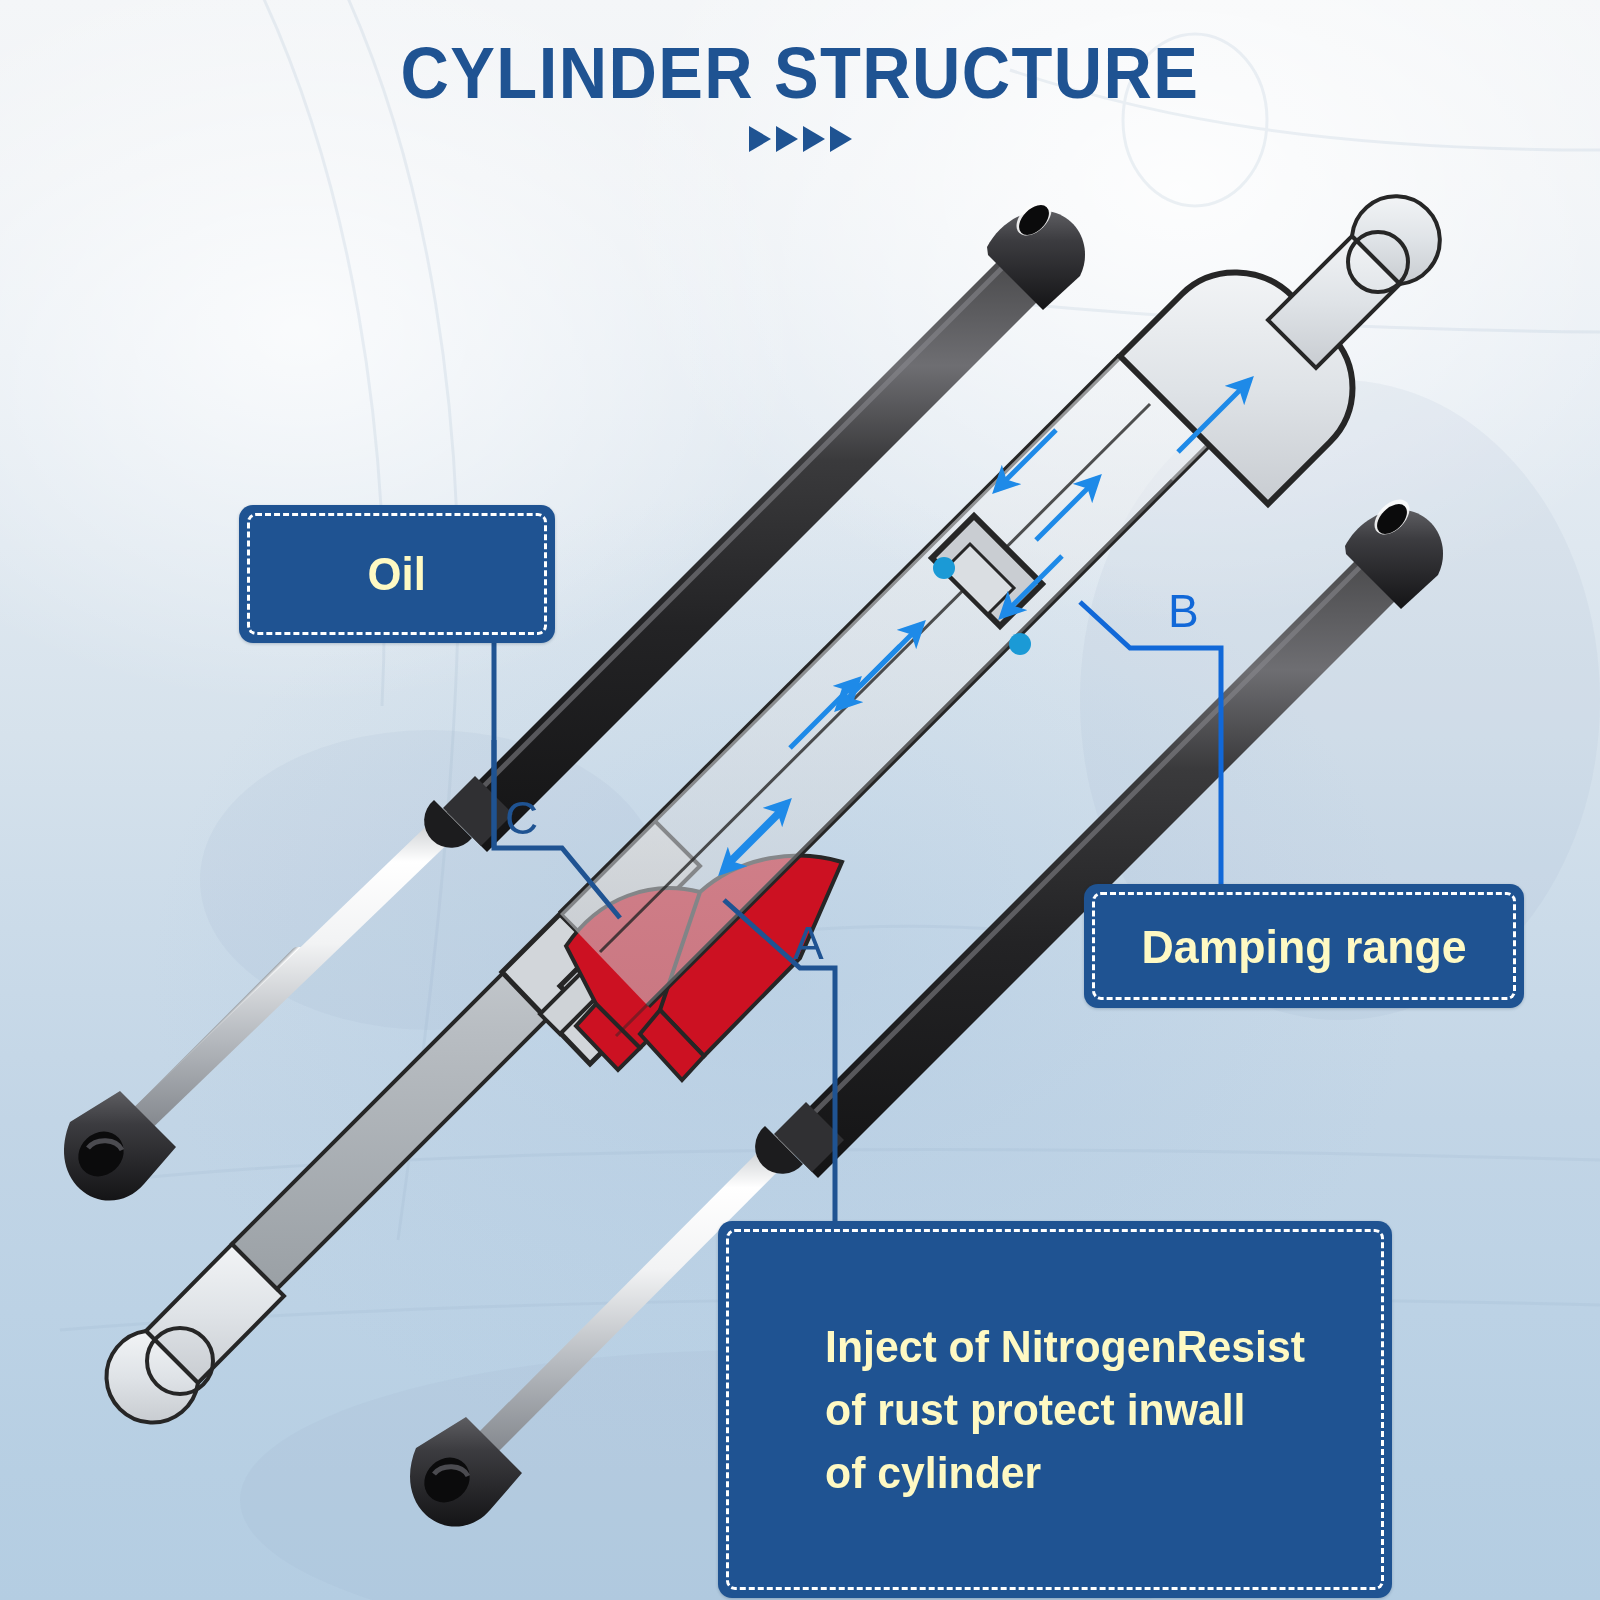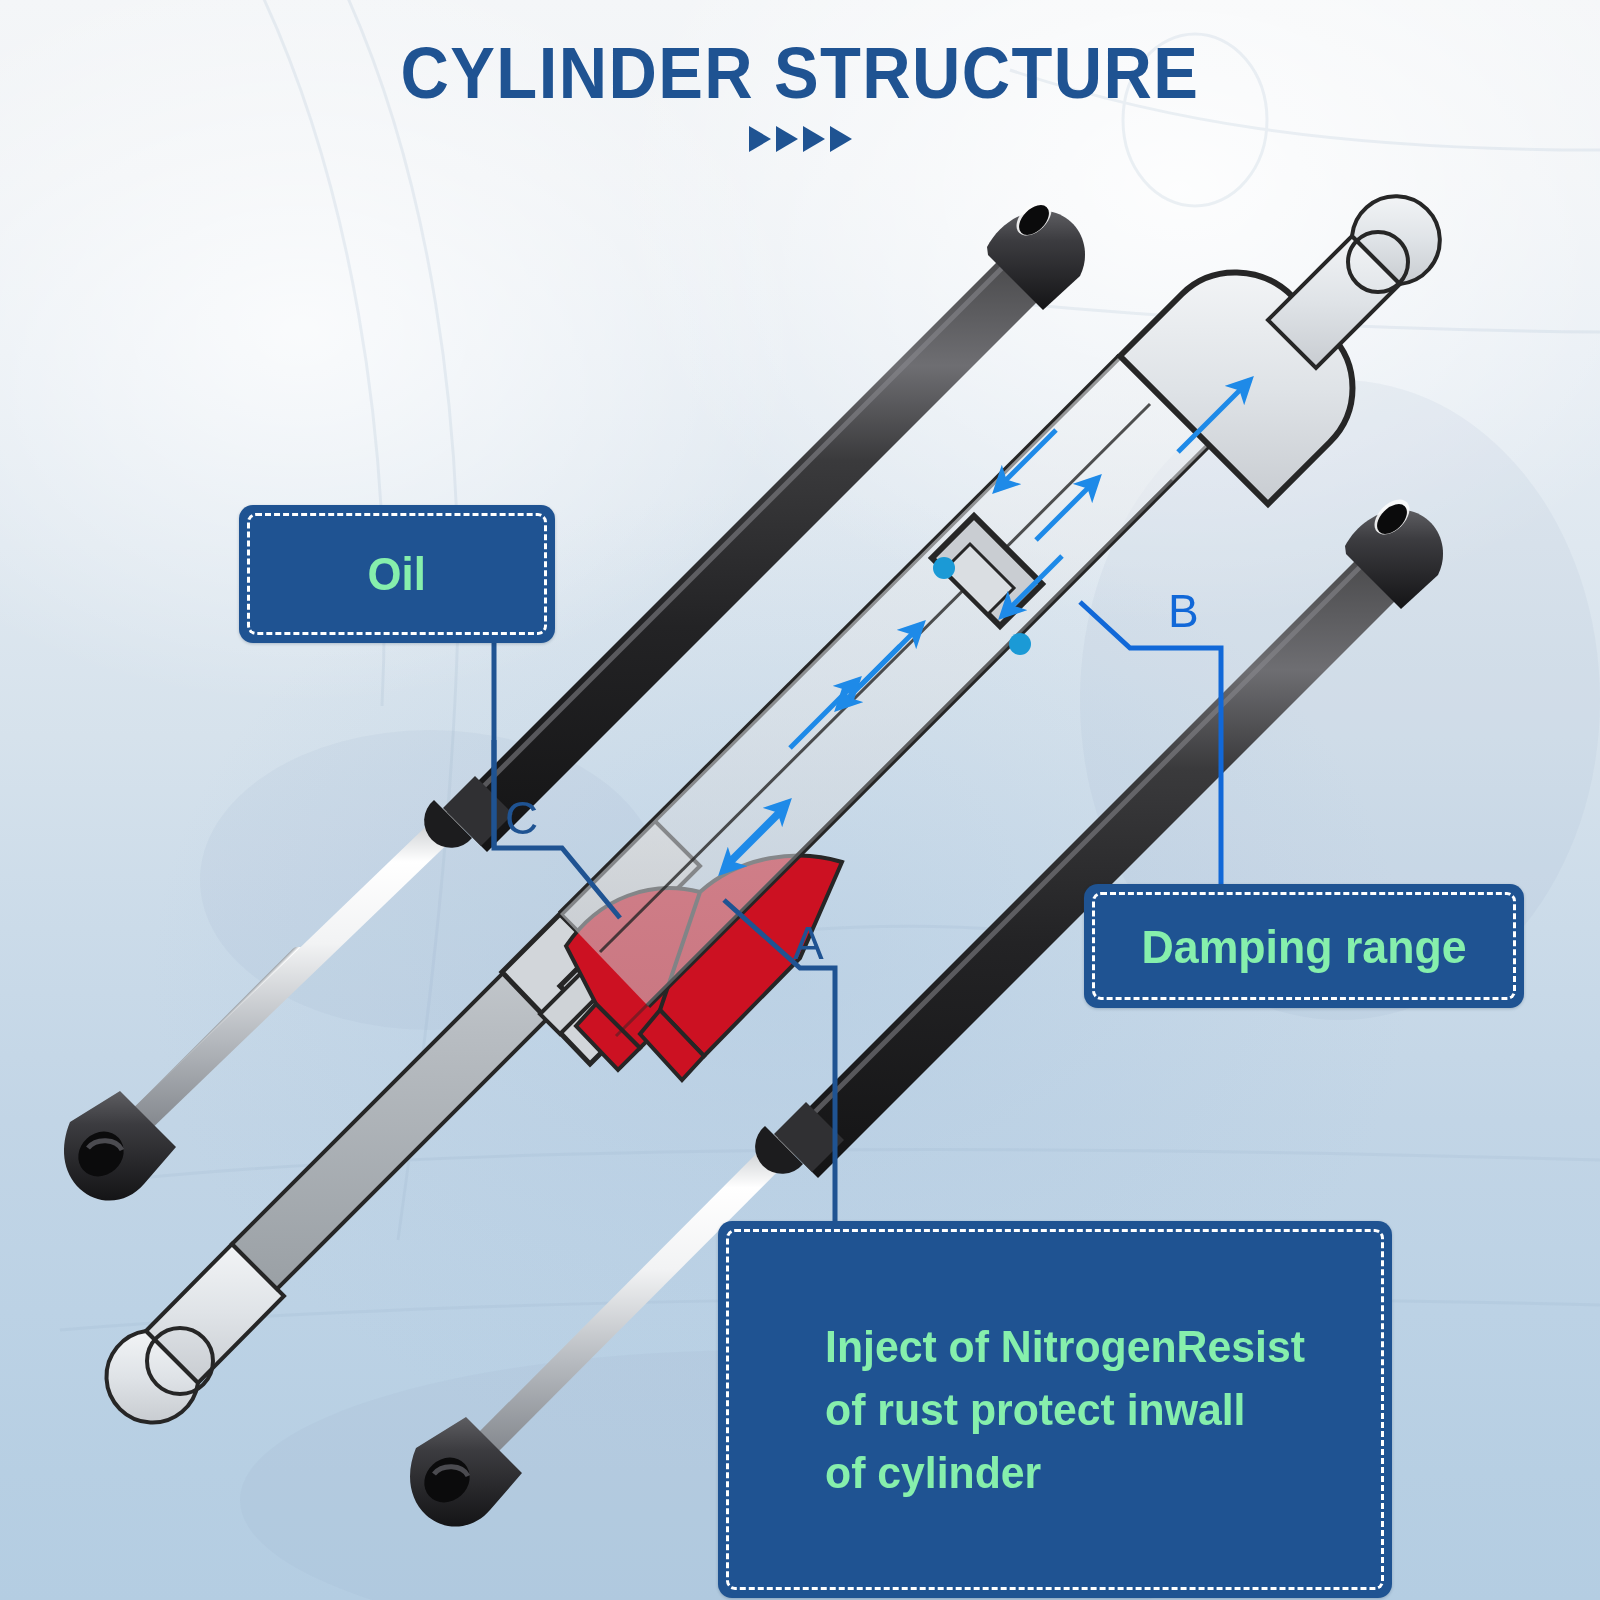--- a/index.html
+++ b/index.html
@@ -67,21 +67,21 @@
 
   
   .callout {
     position: absolute;
     background: #1f5392;
     border-radius: 14px;
     box-sizing: border-box;
     display: flex;
     align-items: center;
     justify-content: center;
-    color: #86efac;
+    color: #fef9c3;
     font-weight: bold;
     box-shadow: 0 1px 3px rgba(25,50,85,0.25);
   }
   .callout .inner {
     position: absolute;
     left: 8px; right: 8px; top: 8px; bottom: 8px;
     border: 3px dashed #ffffff;
     border-radius: 9px;
     pointer-events: none;
   }

